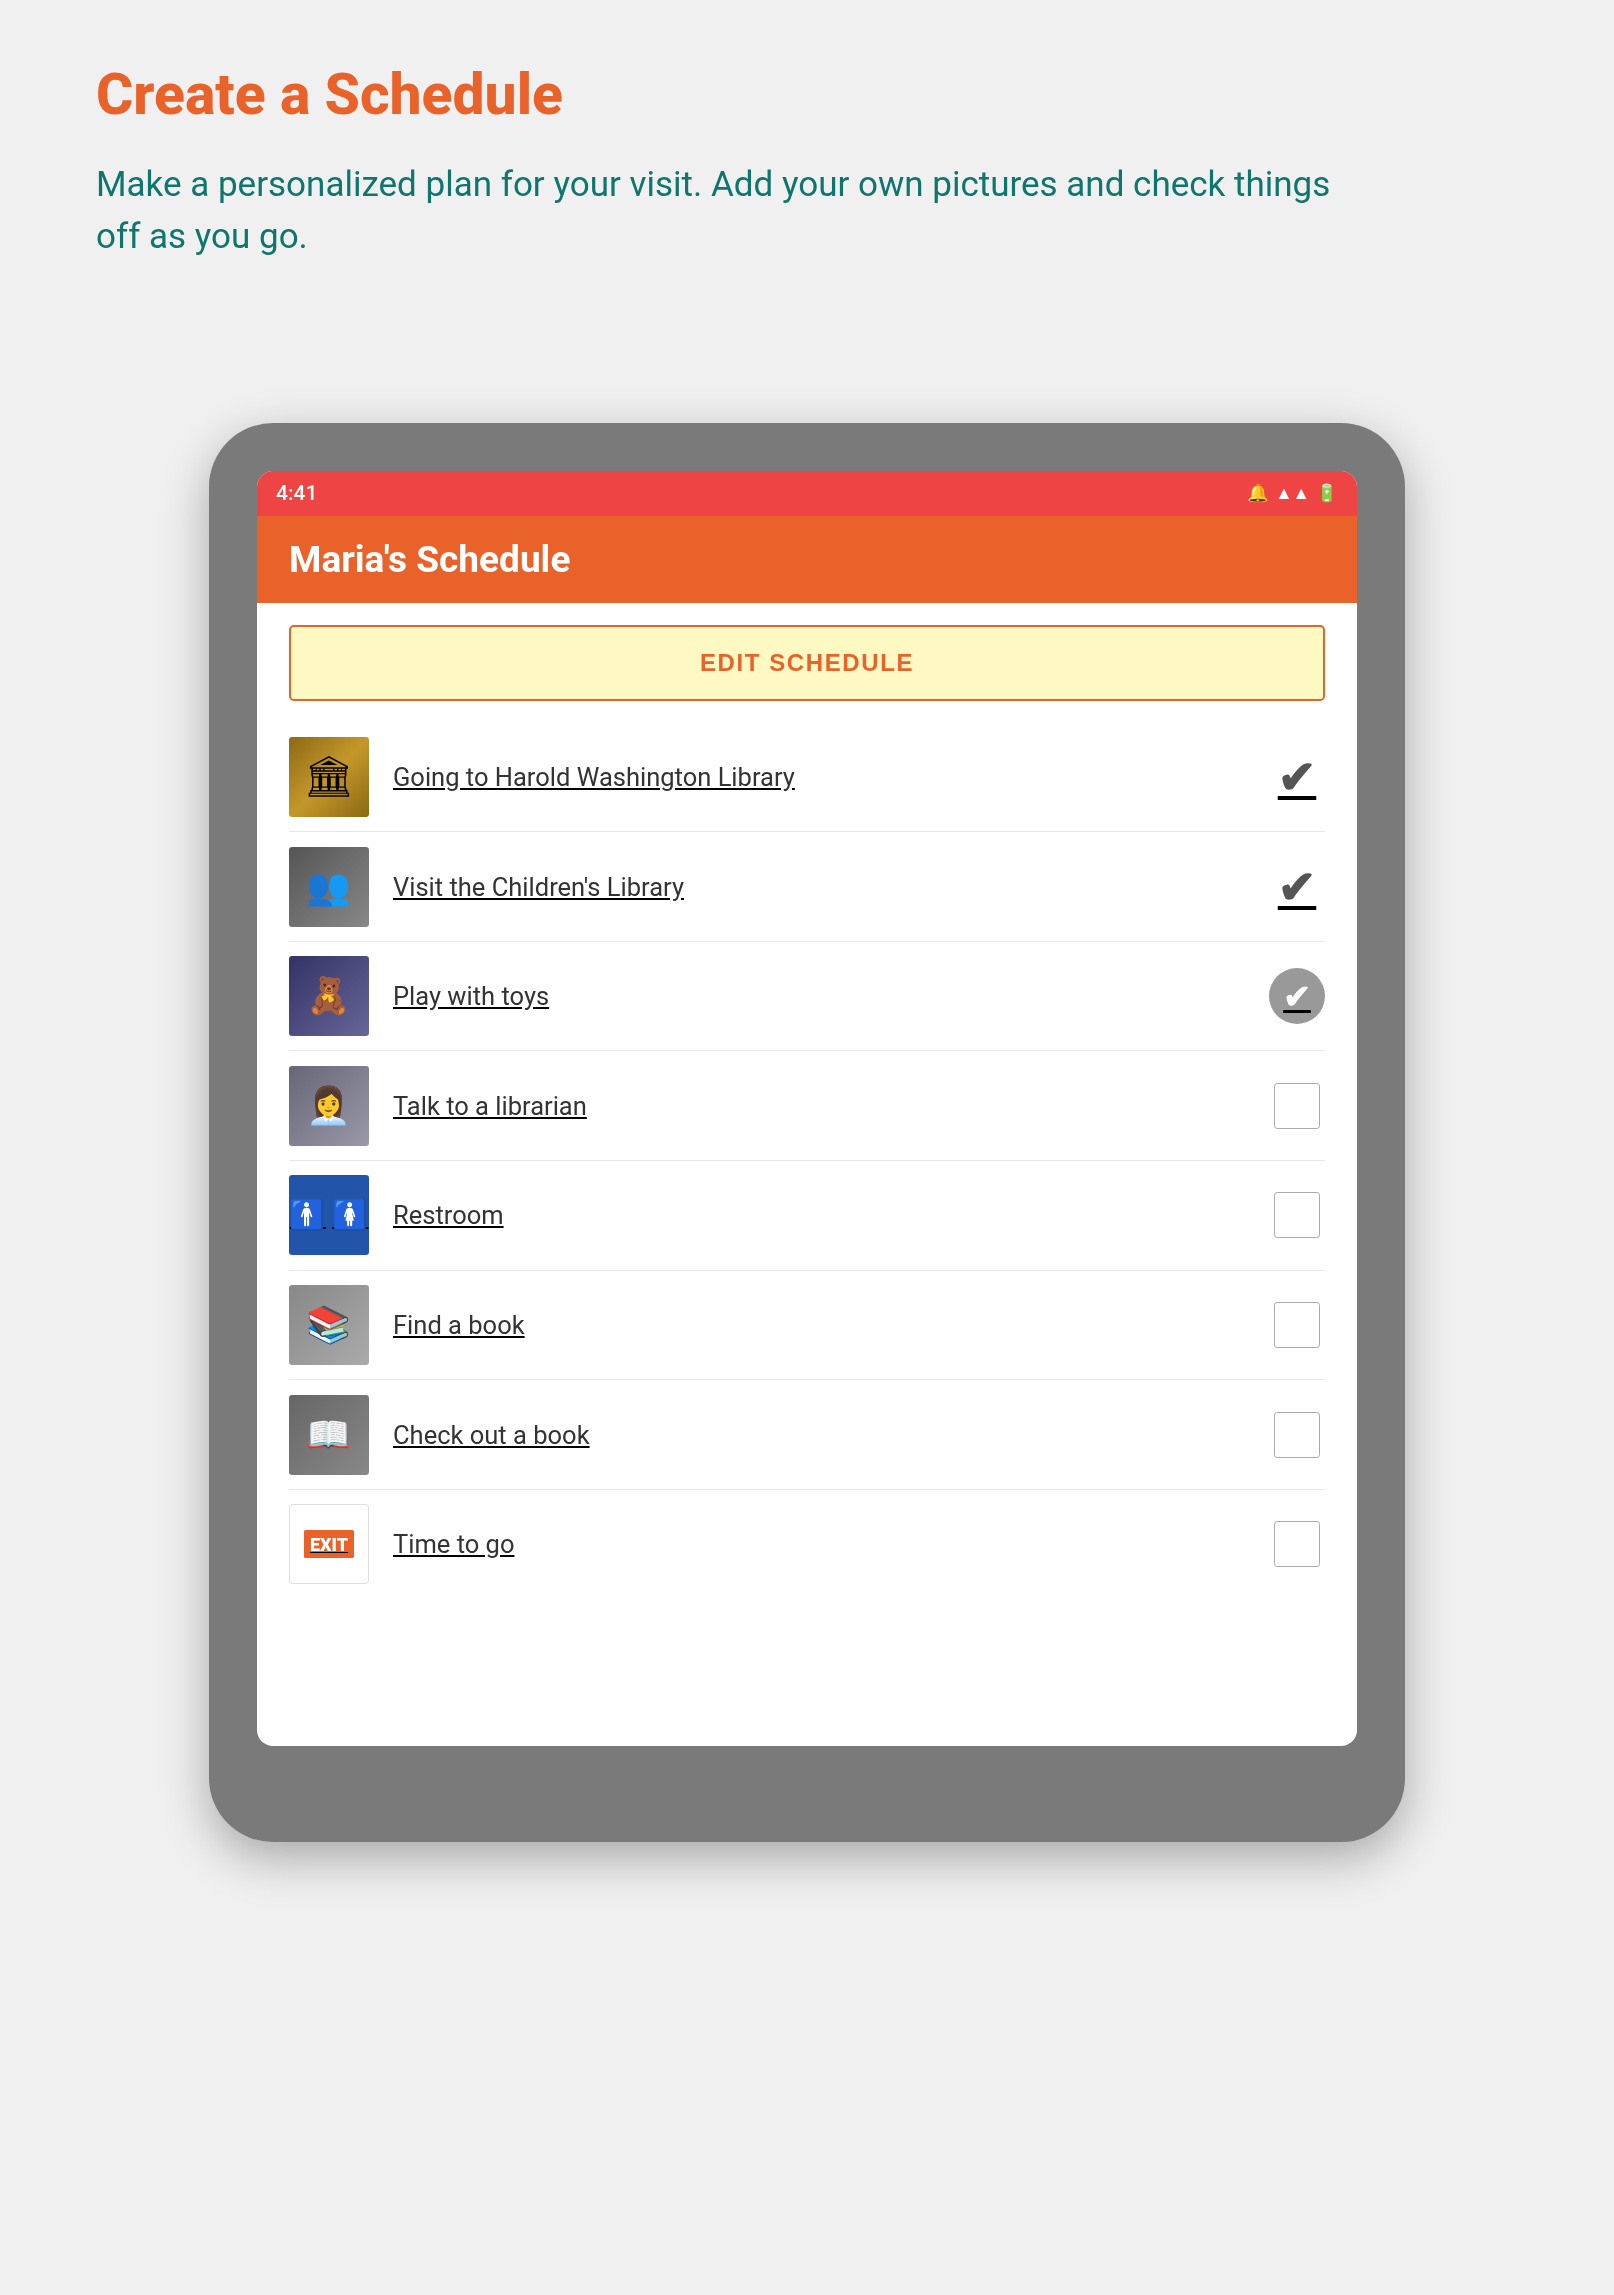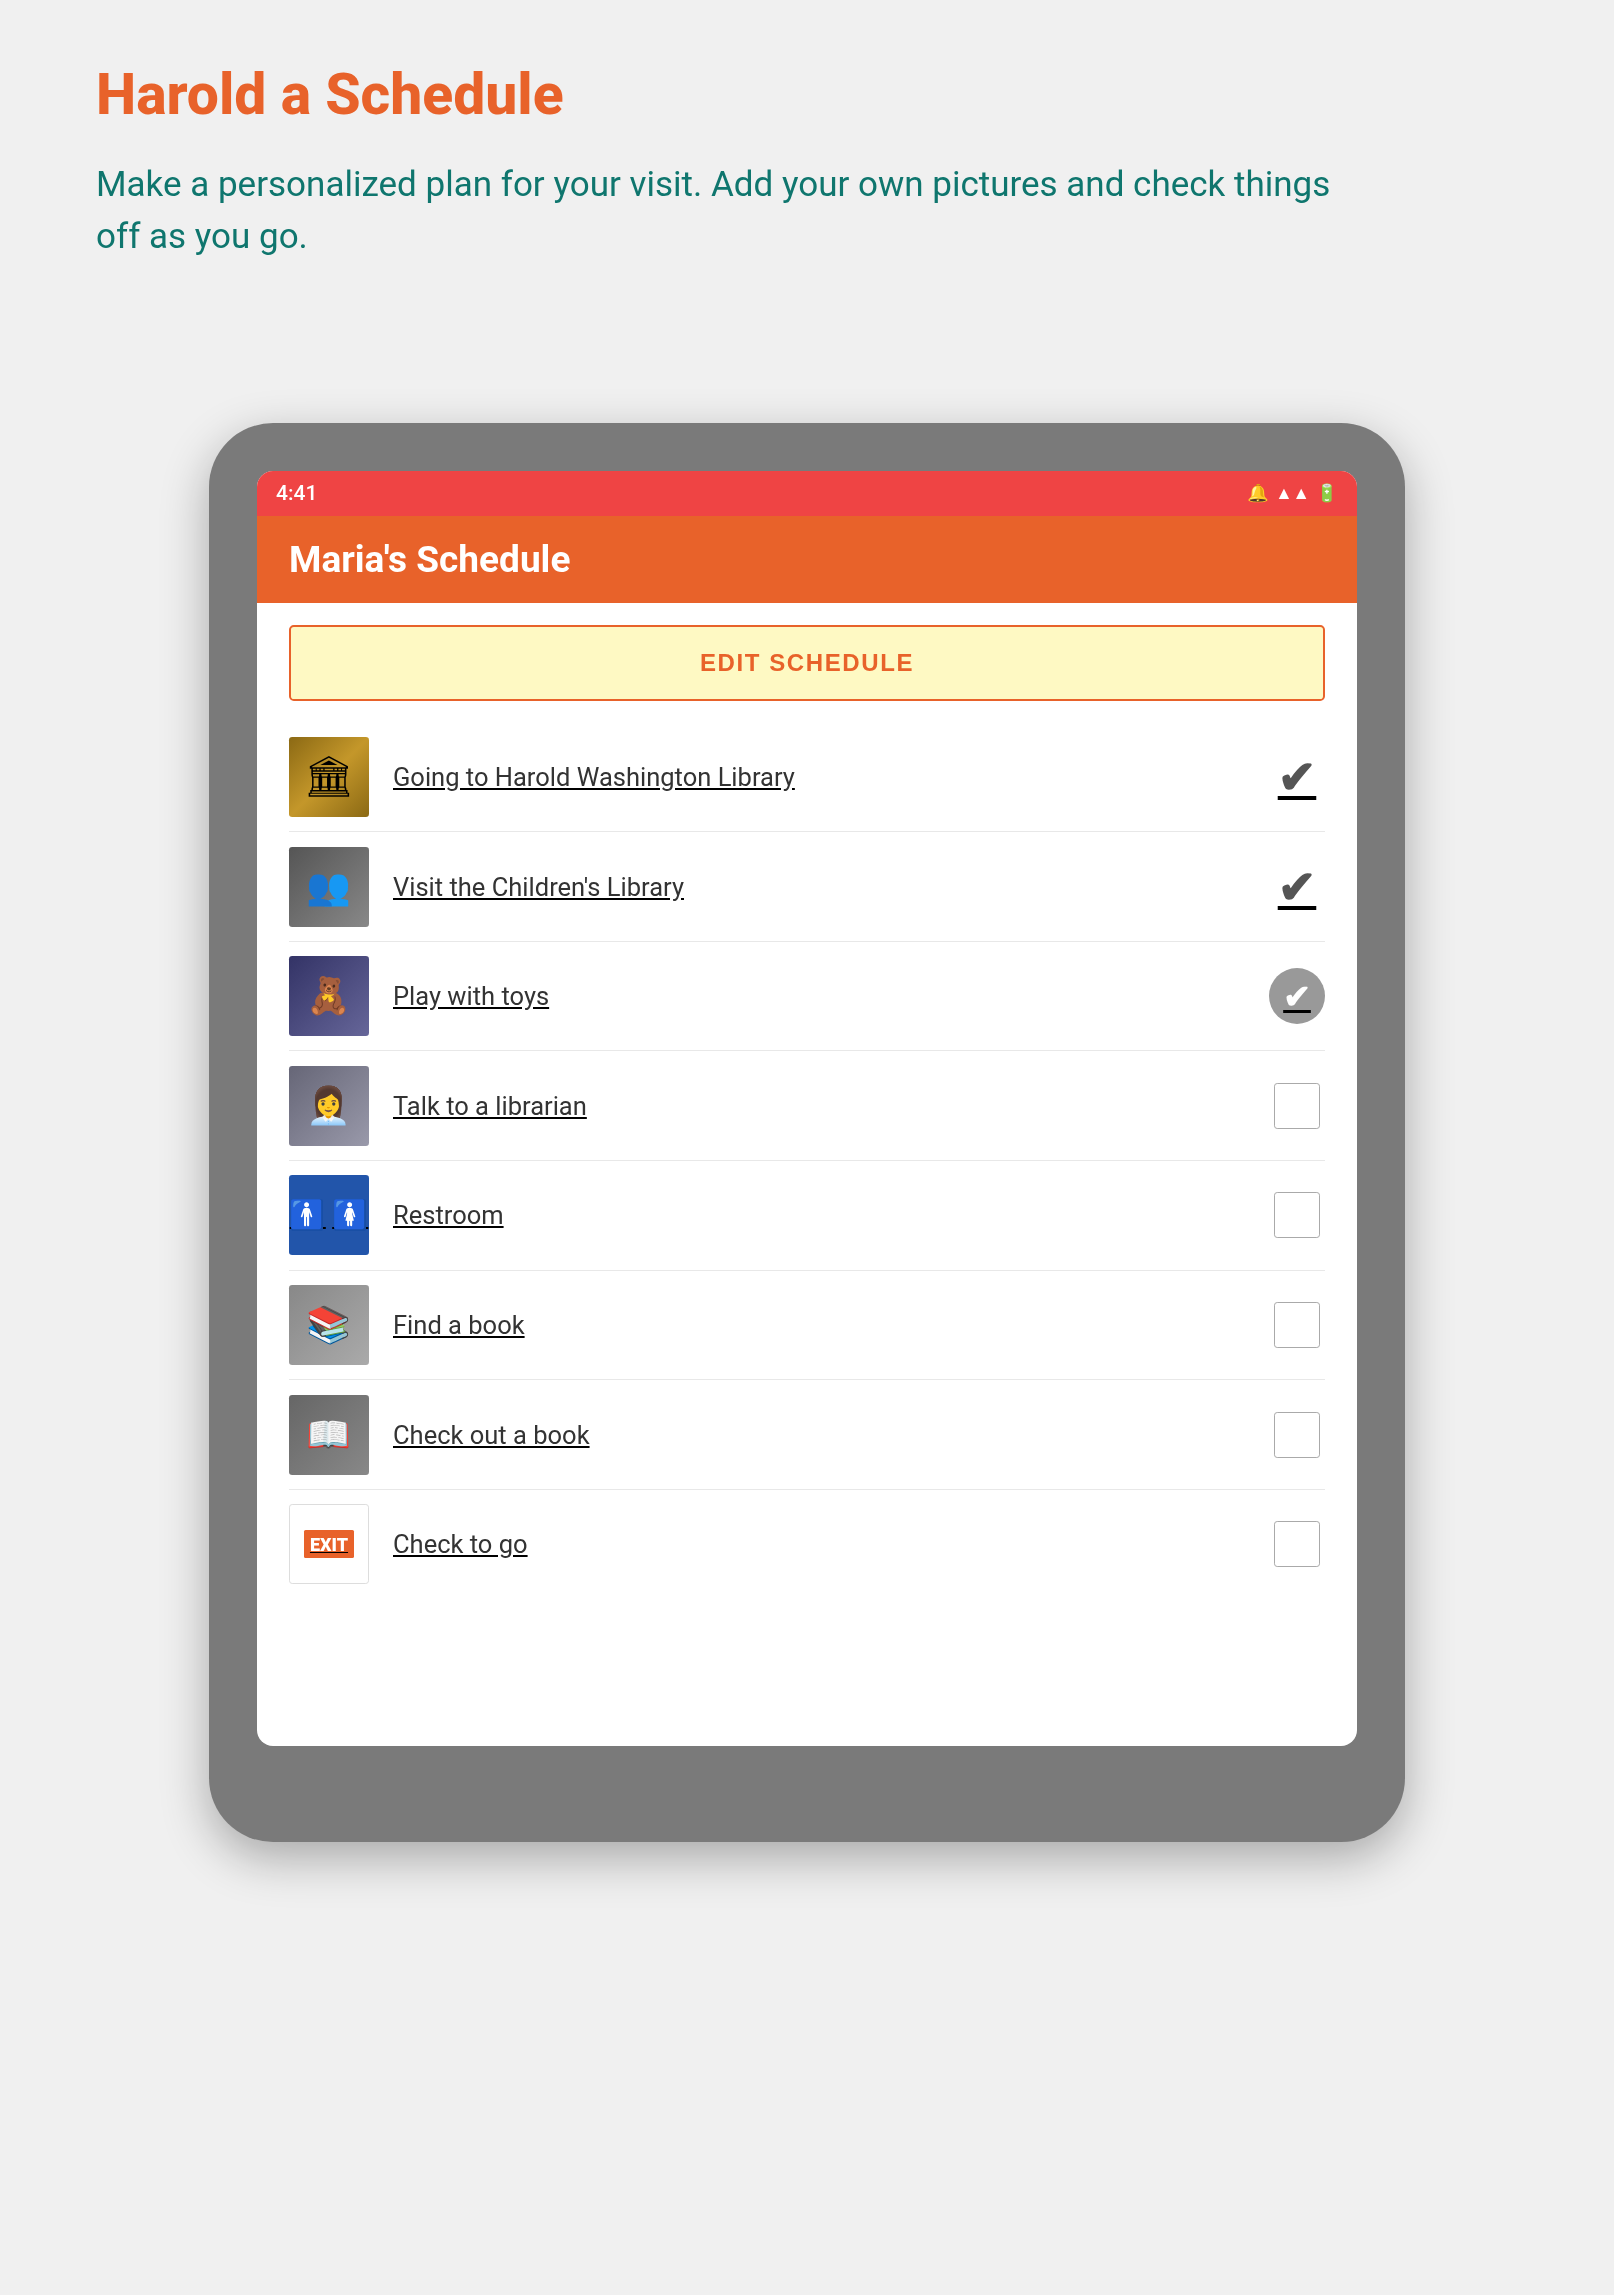--- a/index.html
+++ b/index.html
@@ -284,21 +284,21 @@
       height: 46px;
       border: 1.6px solid #aaa;
       border-radius: 3.2px;
     }
   </style>
 </head>
 <body>
 
 <div class="page-content">
   <h1 class="main-title">
-    <span>Harold a </span><span style="color:#e8622a;text-align:right;">Schedule</span>
+    <span>Create a </span><span style="color:#e8622a;text-align:right;">Schedule</span>
   </h1>
   <p class="subtitle">Make a personalized plan for your visit. Add your own pictures and check things off as you go.</p>
 
   <div class="tablet-container">
     <div class="tablet-outer">
       <div class="tablet-screen">
 
         <div class="status-bar">
           <span class="status-time">4:41</span>
           <div class="status-icons">
@@ -378,21 +378,21 @@
             <span class="item-label">Check out a book</span>
             <div class="item-check">
               <div class="check-empty"></div>
             </div>
           </div>
 
           <div class="schedule-item">
             <div class="item-image img-exit">
               <span class="img-exit-inner">EXIT</span>
             </div>
-            <span class="item-label">Check to go</span>
+            <span class="item-label">Time to go</span>
             <div class="item-check">
               <div class="check-empty"></div>
             </div>
           </div>
 
         </div>
       </div>
     </div>
   </div>
 </div>

